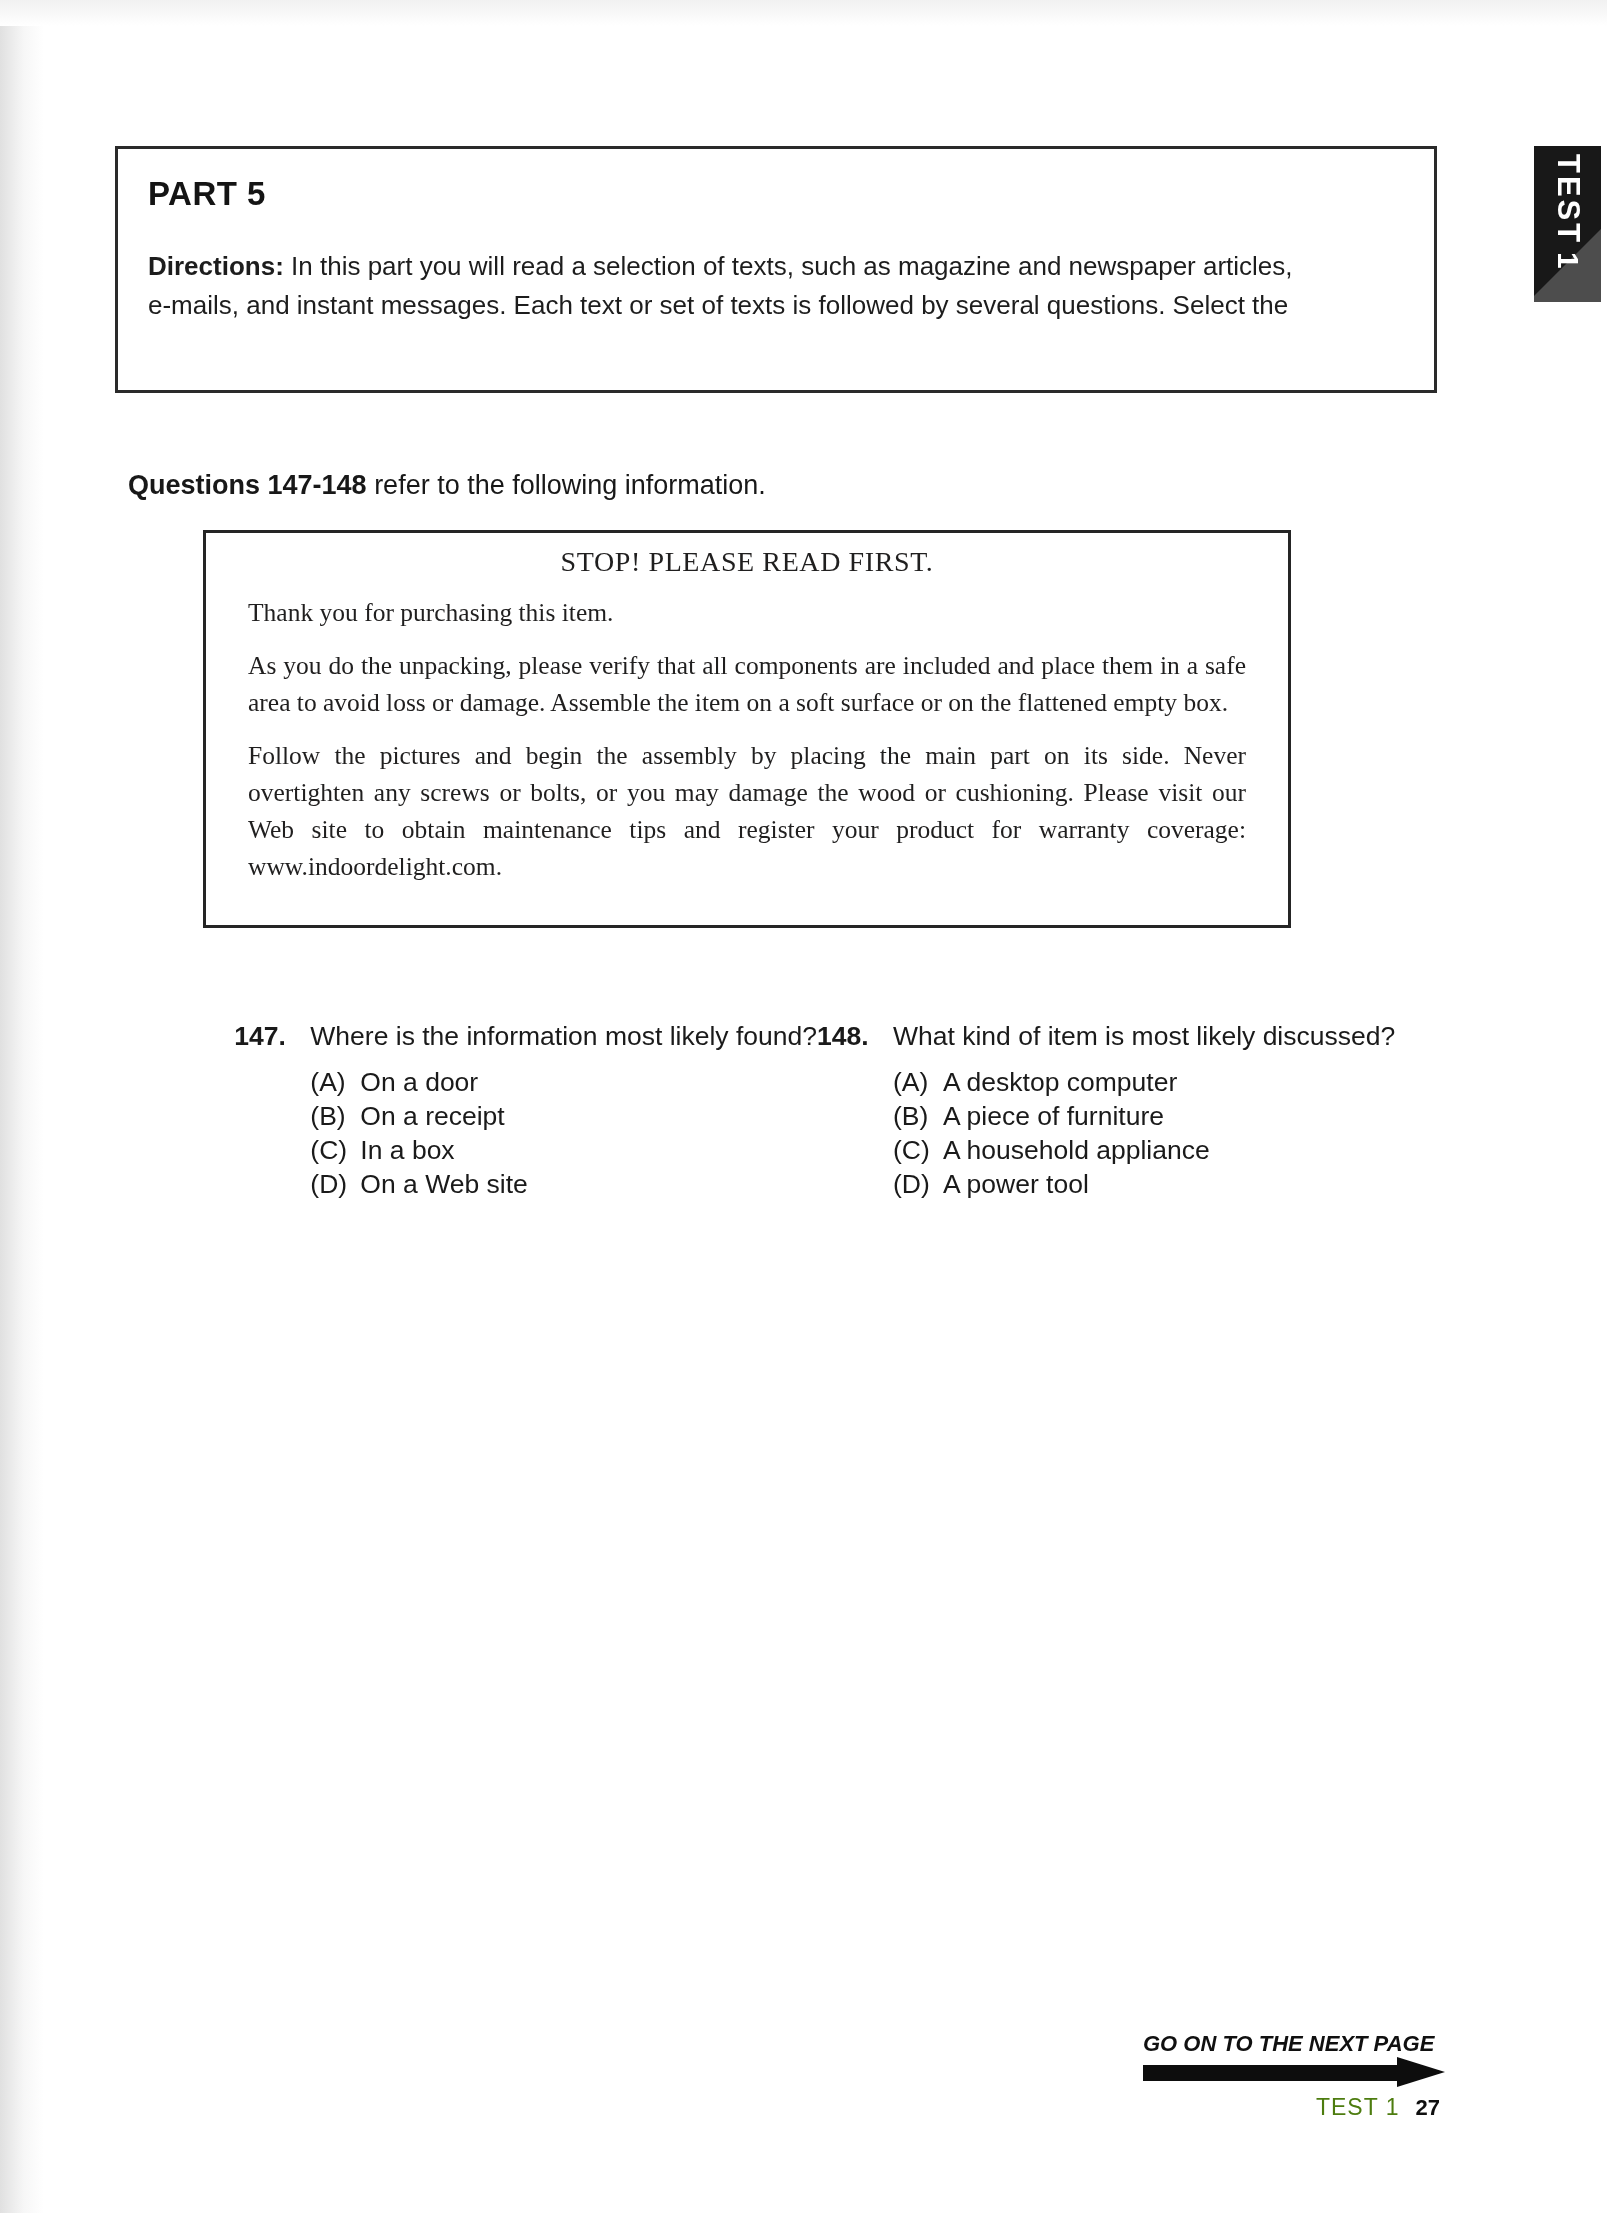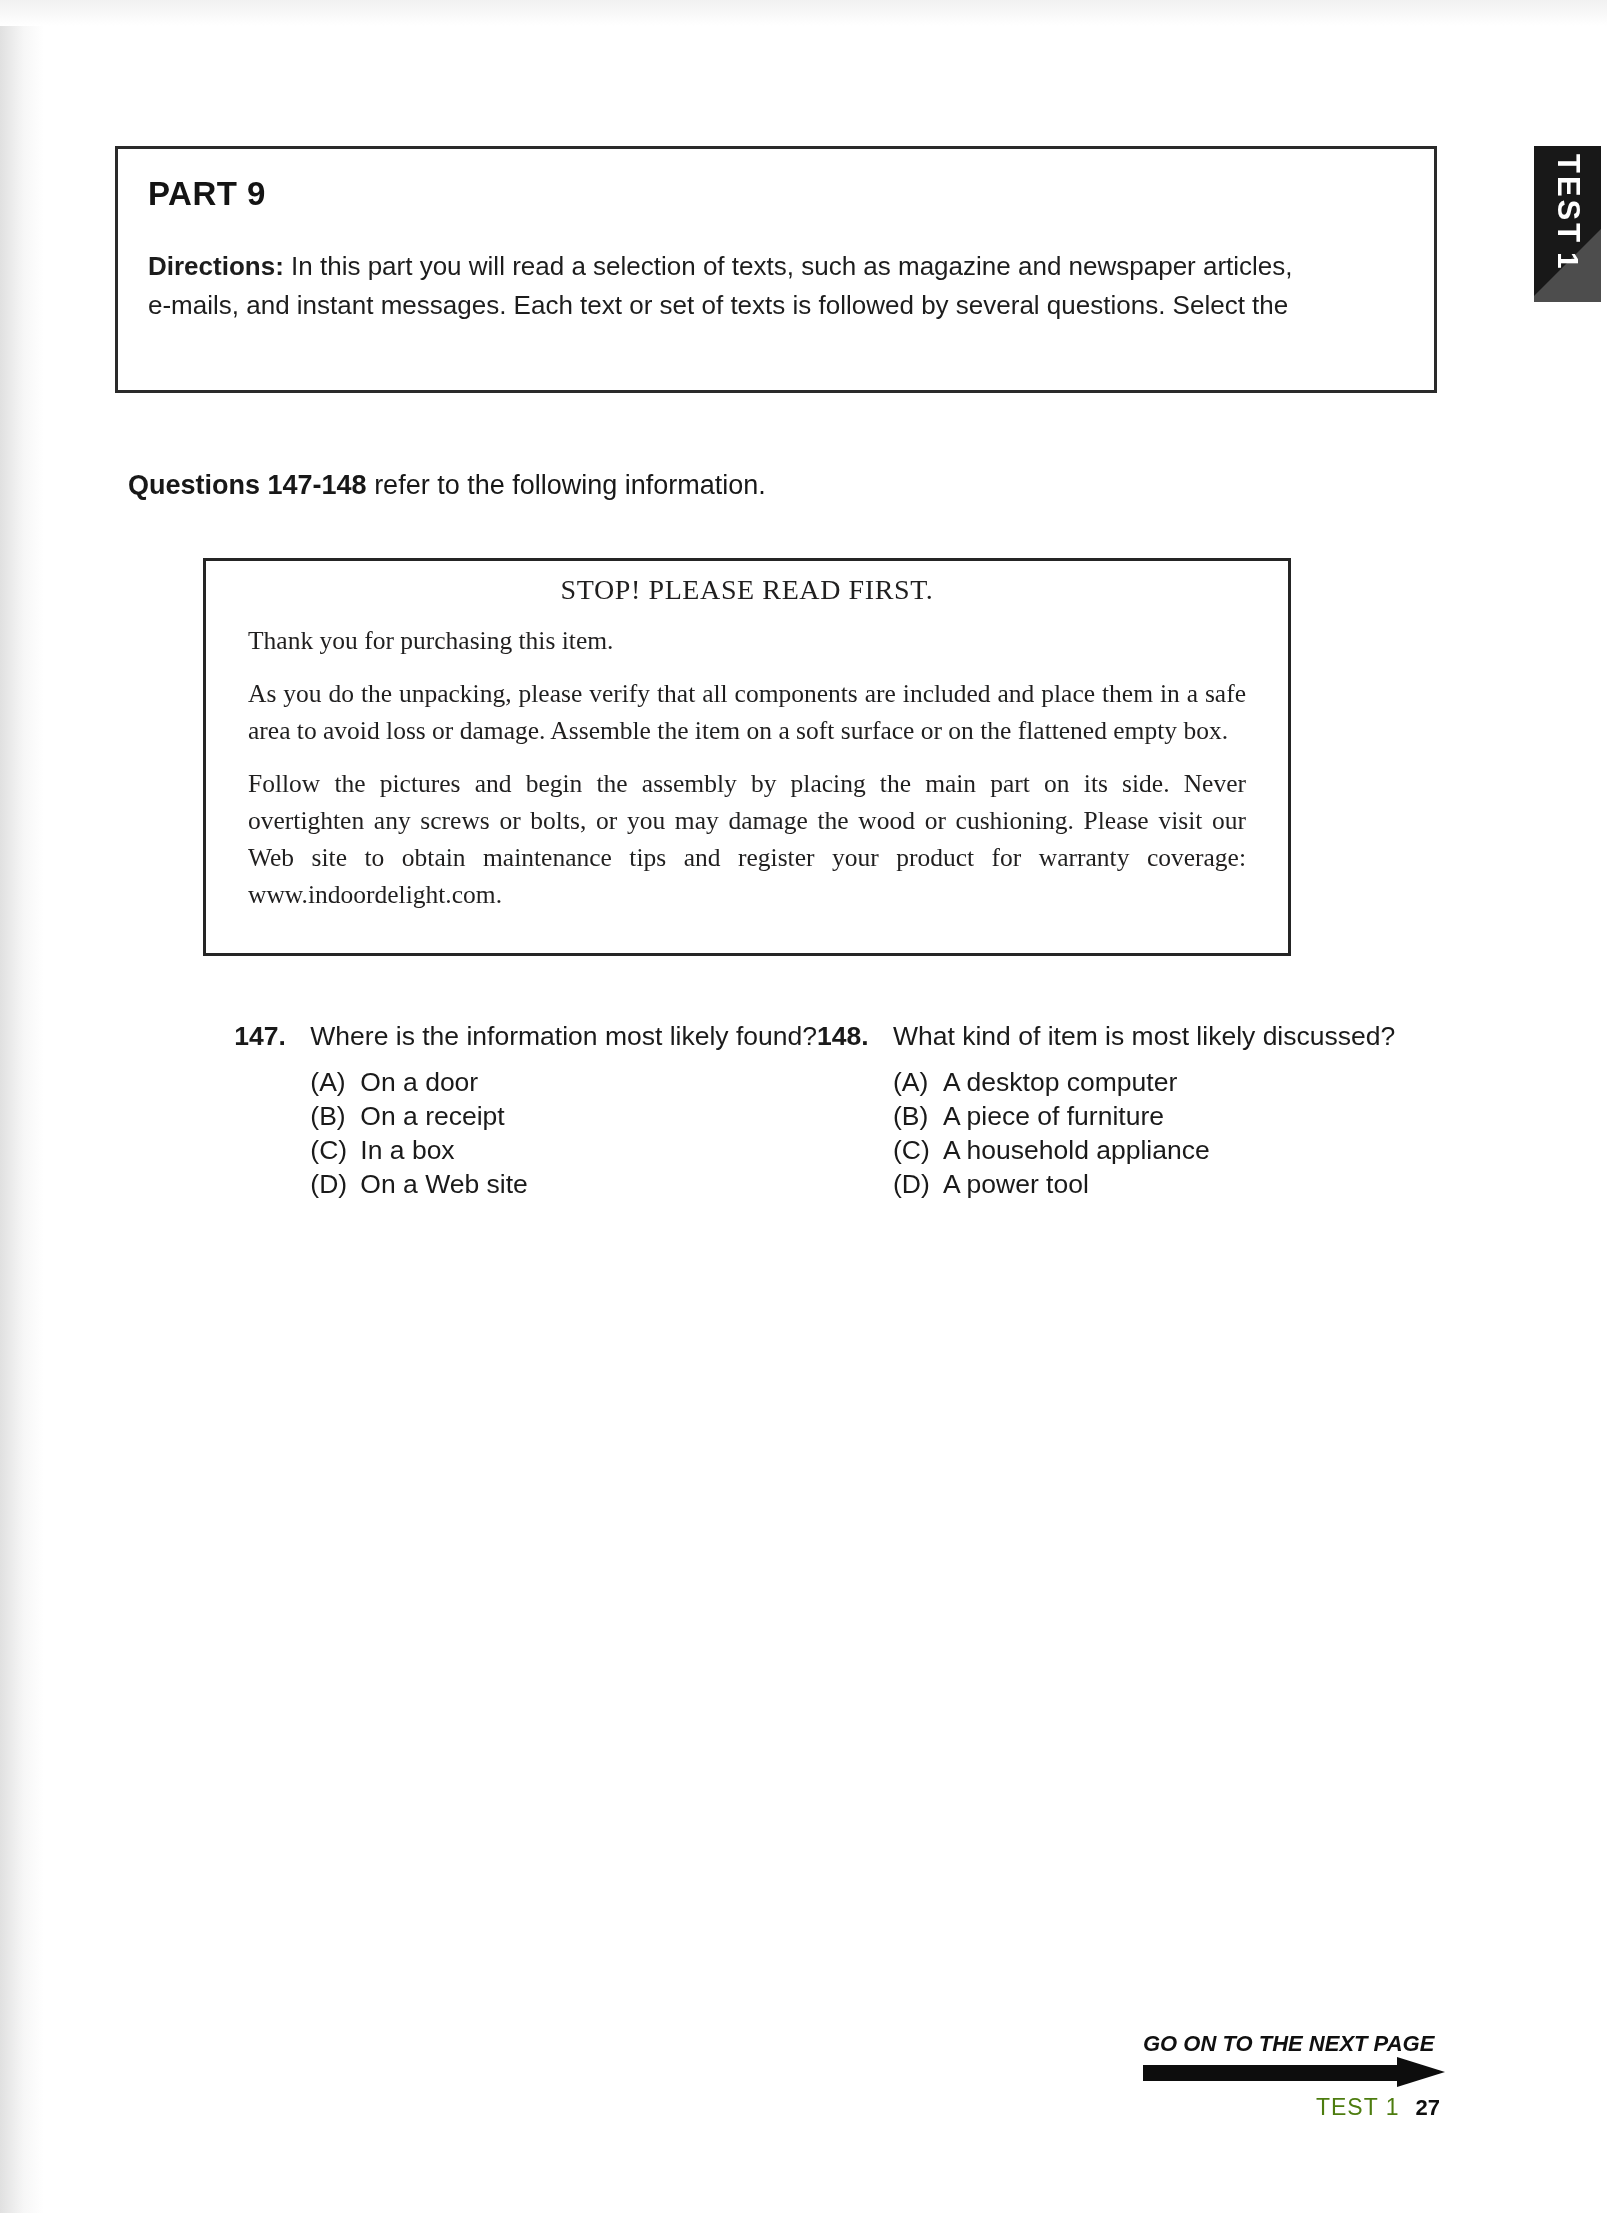--- a/index.html
+++ b/index.html
@@ -48,21 +48,21 @@
     font-weight:bold; font-size:30px;
     margin-top:7px;
   }
 
   
   .q-ref { position:absolute; left:128px; top:470px; font-size:27px; color:#181818; white-space:nowrap; }
   .q-ref .bold { font-weight:bold; }
 
   
   .notice-box {
-    position:absolute; left:203px; top:558px; width:1088px; height:398px;
+    position:absolute; left:203px; top:530px; width:1088px; height:398px;
     border:3px solid #252525; background:#ffffff;
     padding:13px 42px;
     font-family:"Liberation Serif", serif; color:#201f1f;
   }
   .notice-title { text-align:center; font-size:28px; letter-spacing:0.6px; }
   .notice-p { font-size:25.5px; line-height:37px; text-align:justify; margin-top:16px; }
   .notice-p.single { text-align:left; }
 
   
   .questions-row { position:absolute; left:140px; top:1021px; width:1330px; display:flex; }
@@ -96,21 +96,21 @@
   .footer-test { font-size:23px; color:#4d7c0f; letter-spacing:1px; }
   .footer-page { font-size:22px; font-weight:bold; color:#0f0f0f; margin-left:16px; }
 </style>
 </head>
 <body>
 
 <div class="edge-shadow"></div>
 <div class="top-shadow"></div>
 
 <div class="dir-box">
-  <div class="part-title">PART 9</div>
+  <div class="part-title">PART 5</div>
   <div class="directions">
     <div class="dir-line"><span class="dir-label">Directions:</span><span> In this part you will read a selection of texts, such as magazine and newspaper articles,</span></div>
     <div class="dir-line">e-mails, and instant messages. Each text or set of texts is followed by several questions. Select the</div>
   </div>
 </div>
 
 <div class="side-tab">
   <div class="tab-word">TEST</div>
   <div class="tab-num">1</div>
 </div>

